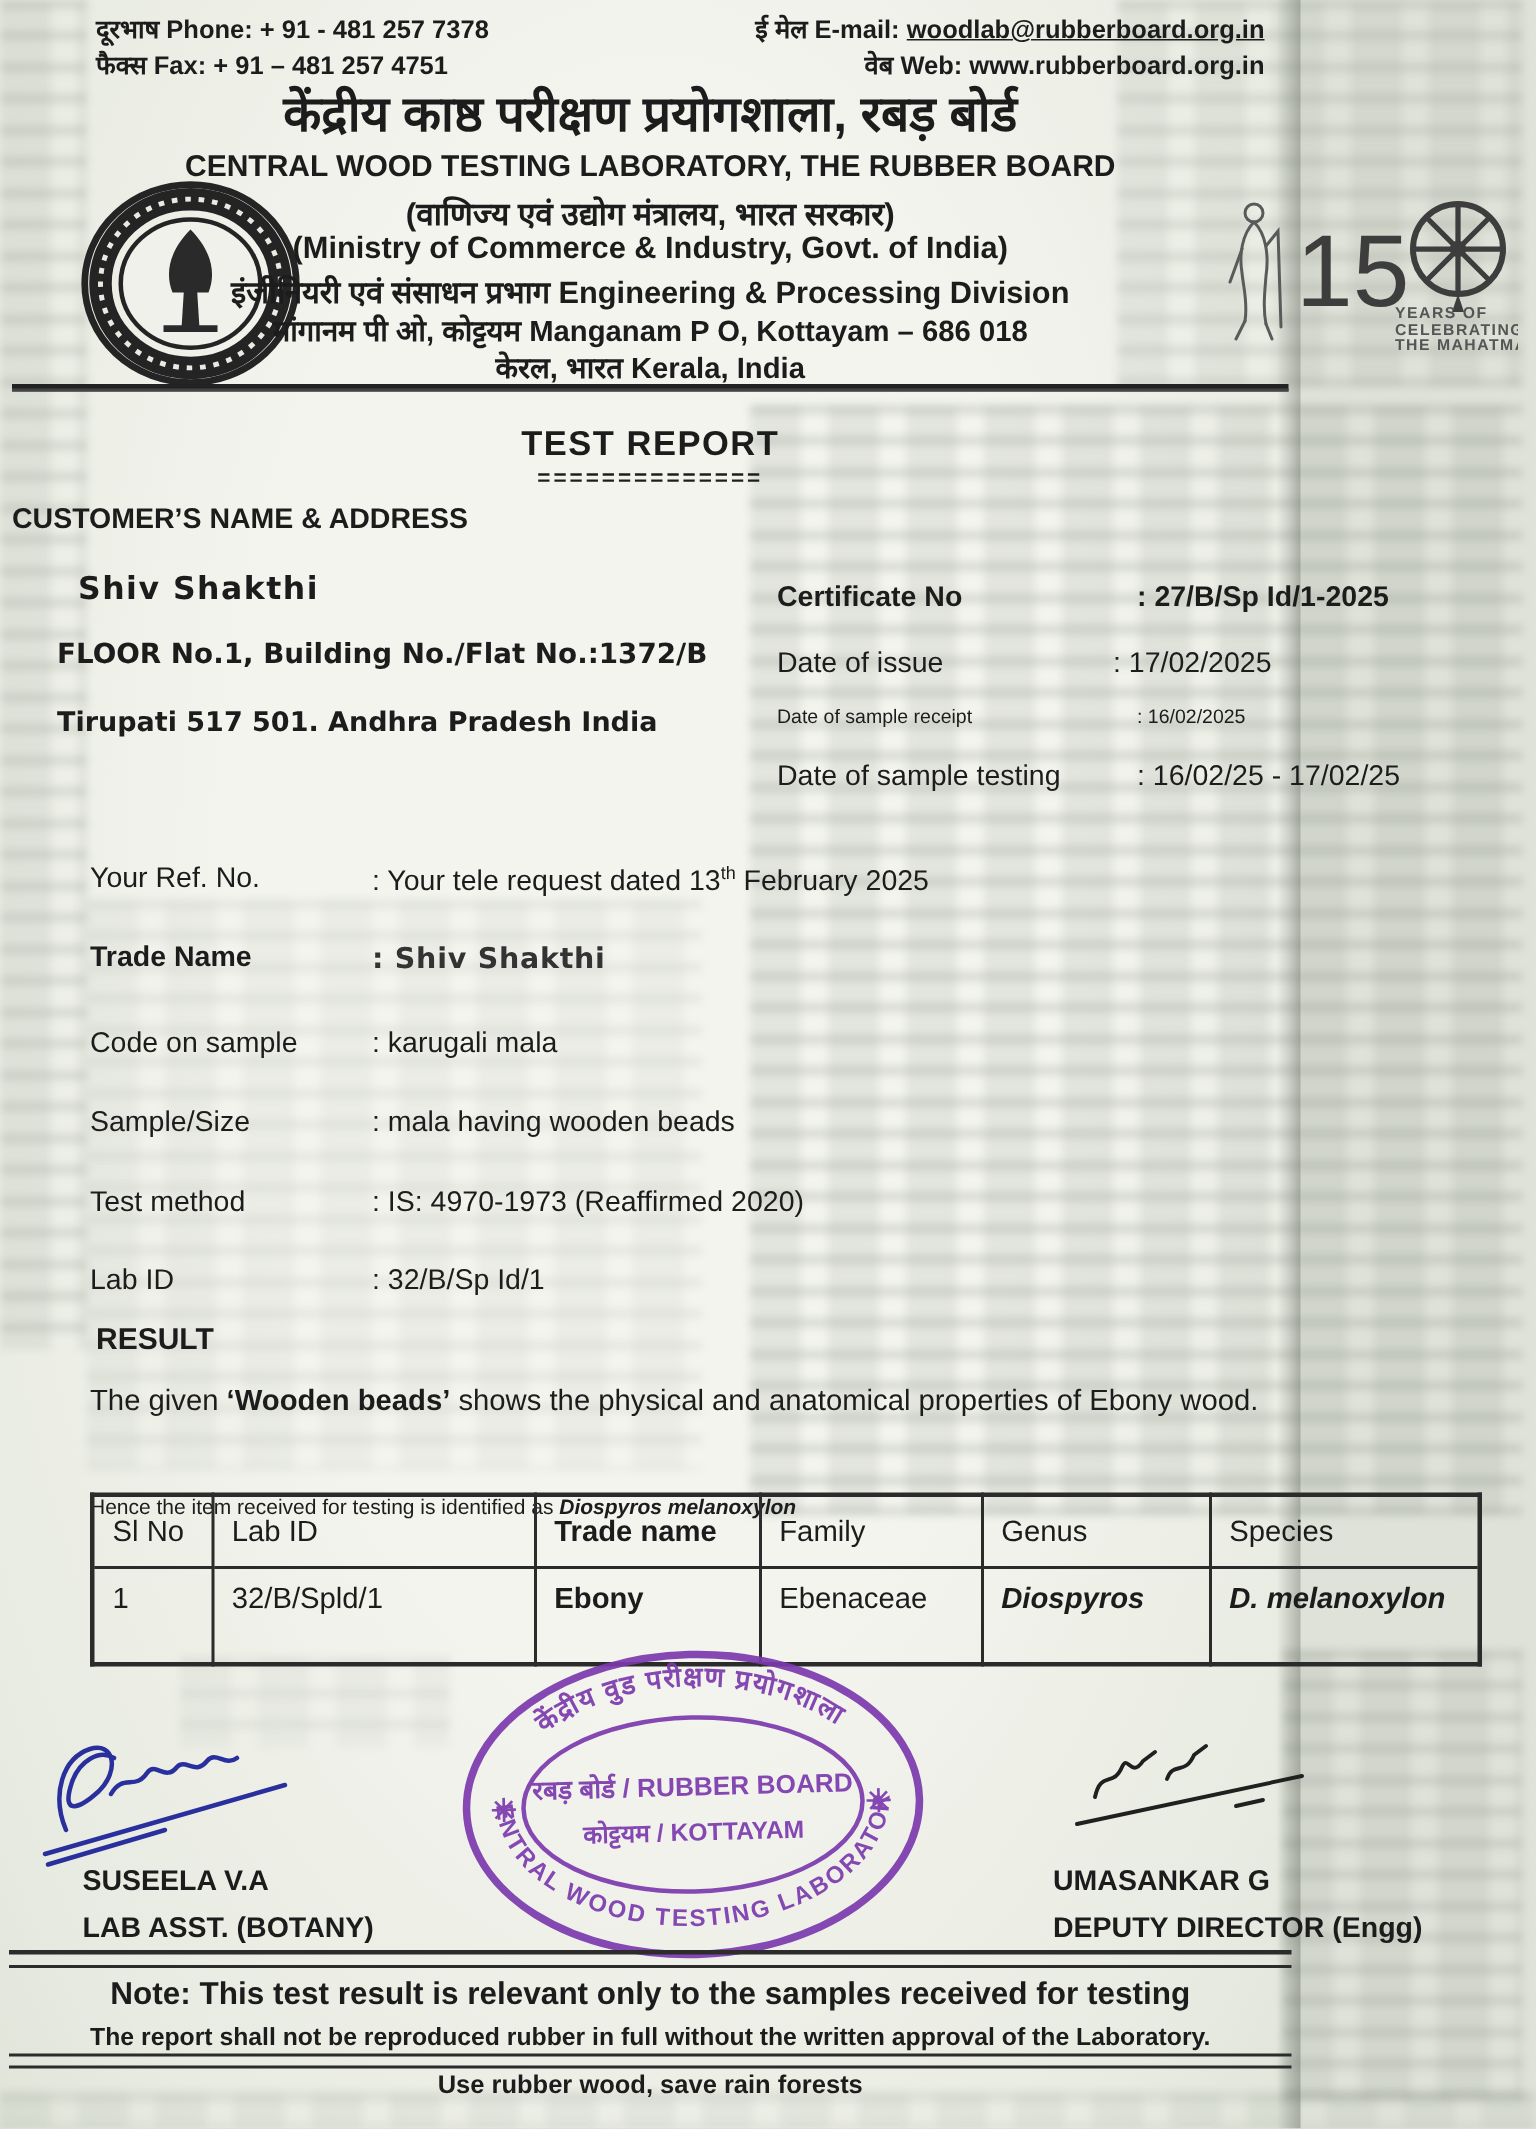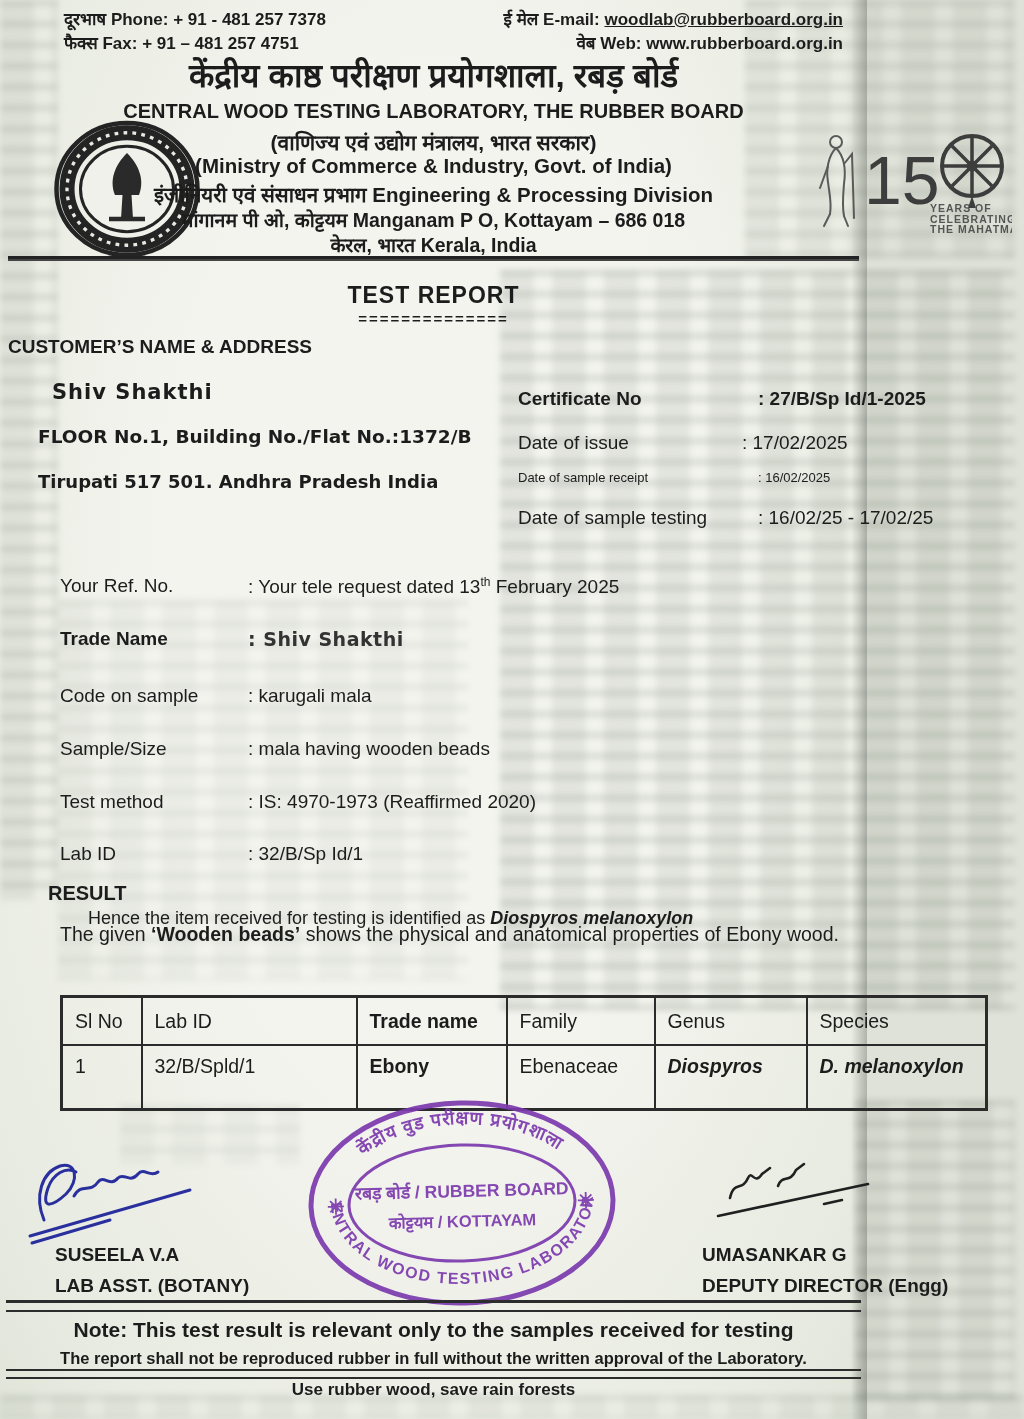--- a/index.html
+++ b/index.html
@@ -181,25 +181,25 @@
   </div>
   <div class="abs kv-row" style="left:60px;top:791px;width:900px;font-size:19px;">
     <span class="lab">Test method</span>
     <span class="val" style="left:188px;text-align:center;">: IS: 4970-1973 (Reaffirmed 2020)</span>
   </div>
   <div class="abs kv-row" style="left:60px;top:843px;width:900px;font-size:19px;">
     <span class="lab">Lab ID</span>
     <span class="val" style="left:188px;">: 32/B/Sp Id/1</span>
   </div>
 
-  <div class="abs" style="left:48px;top:882px;font-size:20px;font-weight:700;">RESULT</div>
+  <div class="abs" style="left:64px;top:882px;font-size:20px;font-weight:700;">RESULT</div>
   <div class="abs" style="left:60px;top:923px;width:930px;font-size:19.5px;">
     <span>The given </span><span class="b">‘Wooden beads’</span><span> shows the physical and anatomical properties of Ebony wood.</span>
   </div>
-  <div class="abs" style="left:60px;top:908px;width:930px;font-size:18px;margin-left:28px;">
+  <div class="abs" style="left:60px;top:996px;width:930px;font-size:14px;">
     <span>Hence the item received for testing is identified as </span><span class="b i">Diospyros melanoxylon</span>
   </div>
 
   <table class="result-table">
     <colgroup>
       <col style="width:80px">
         <col style="width:215px">
         <col style="width:150px">
       <col style="width:148px">
         <col style="width:152px">

